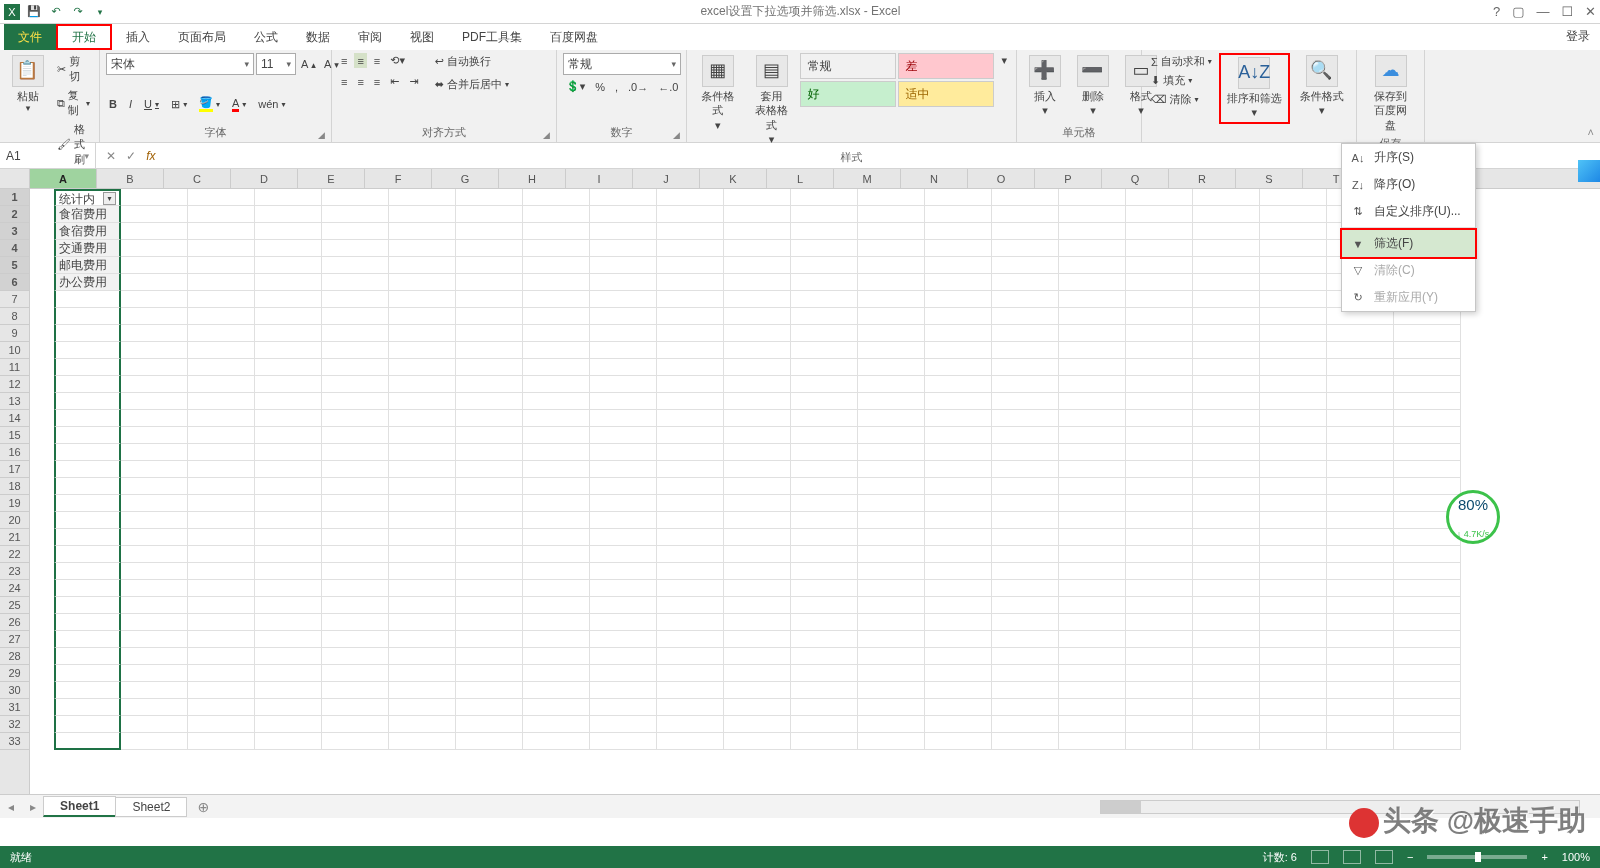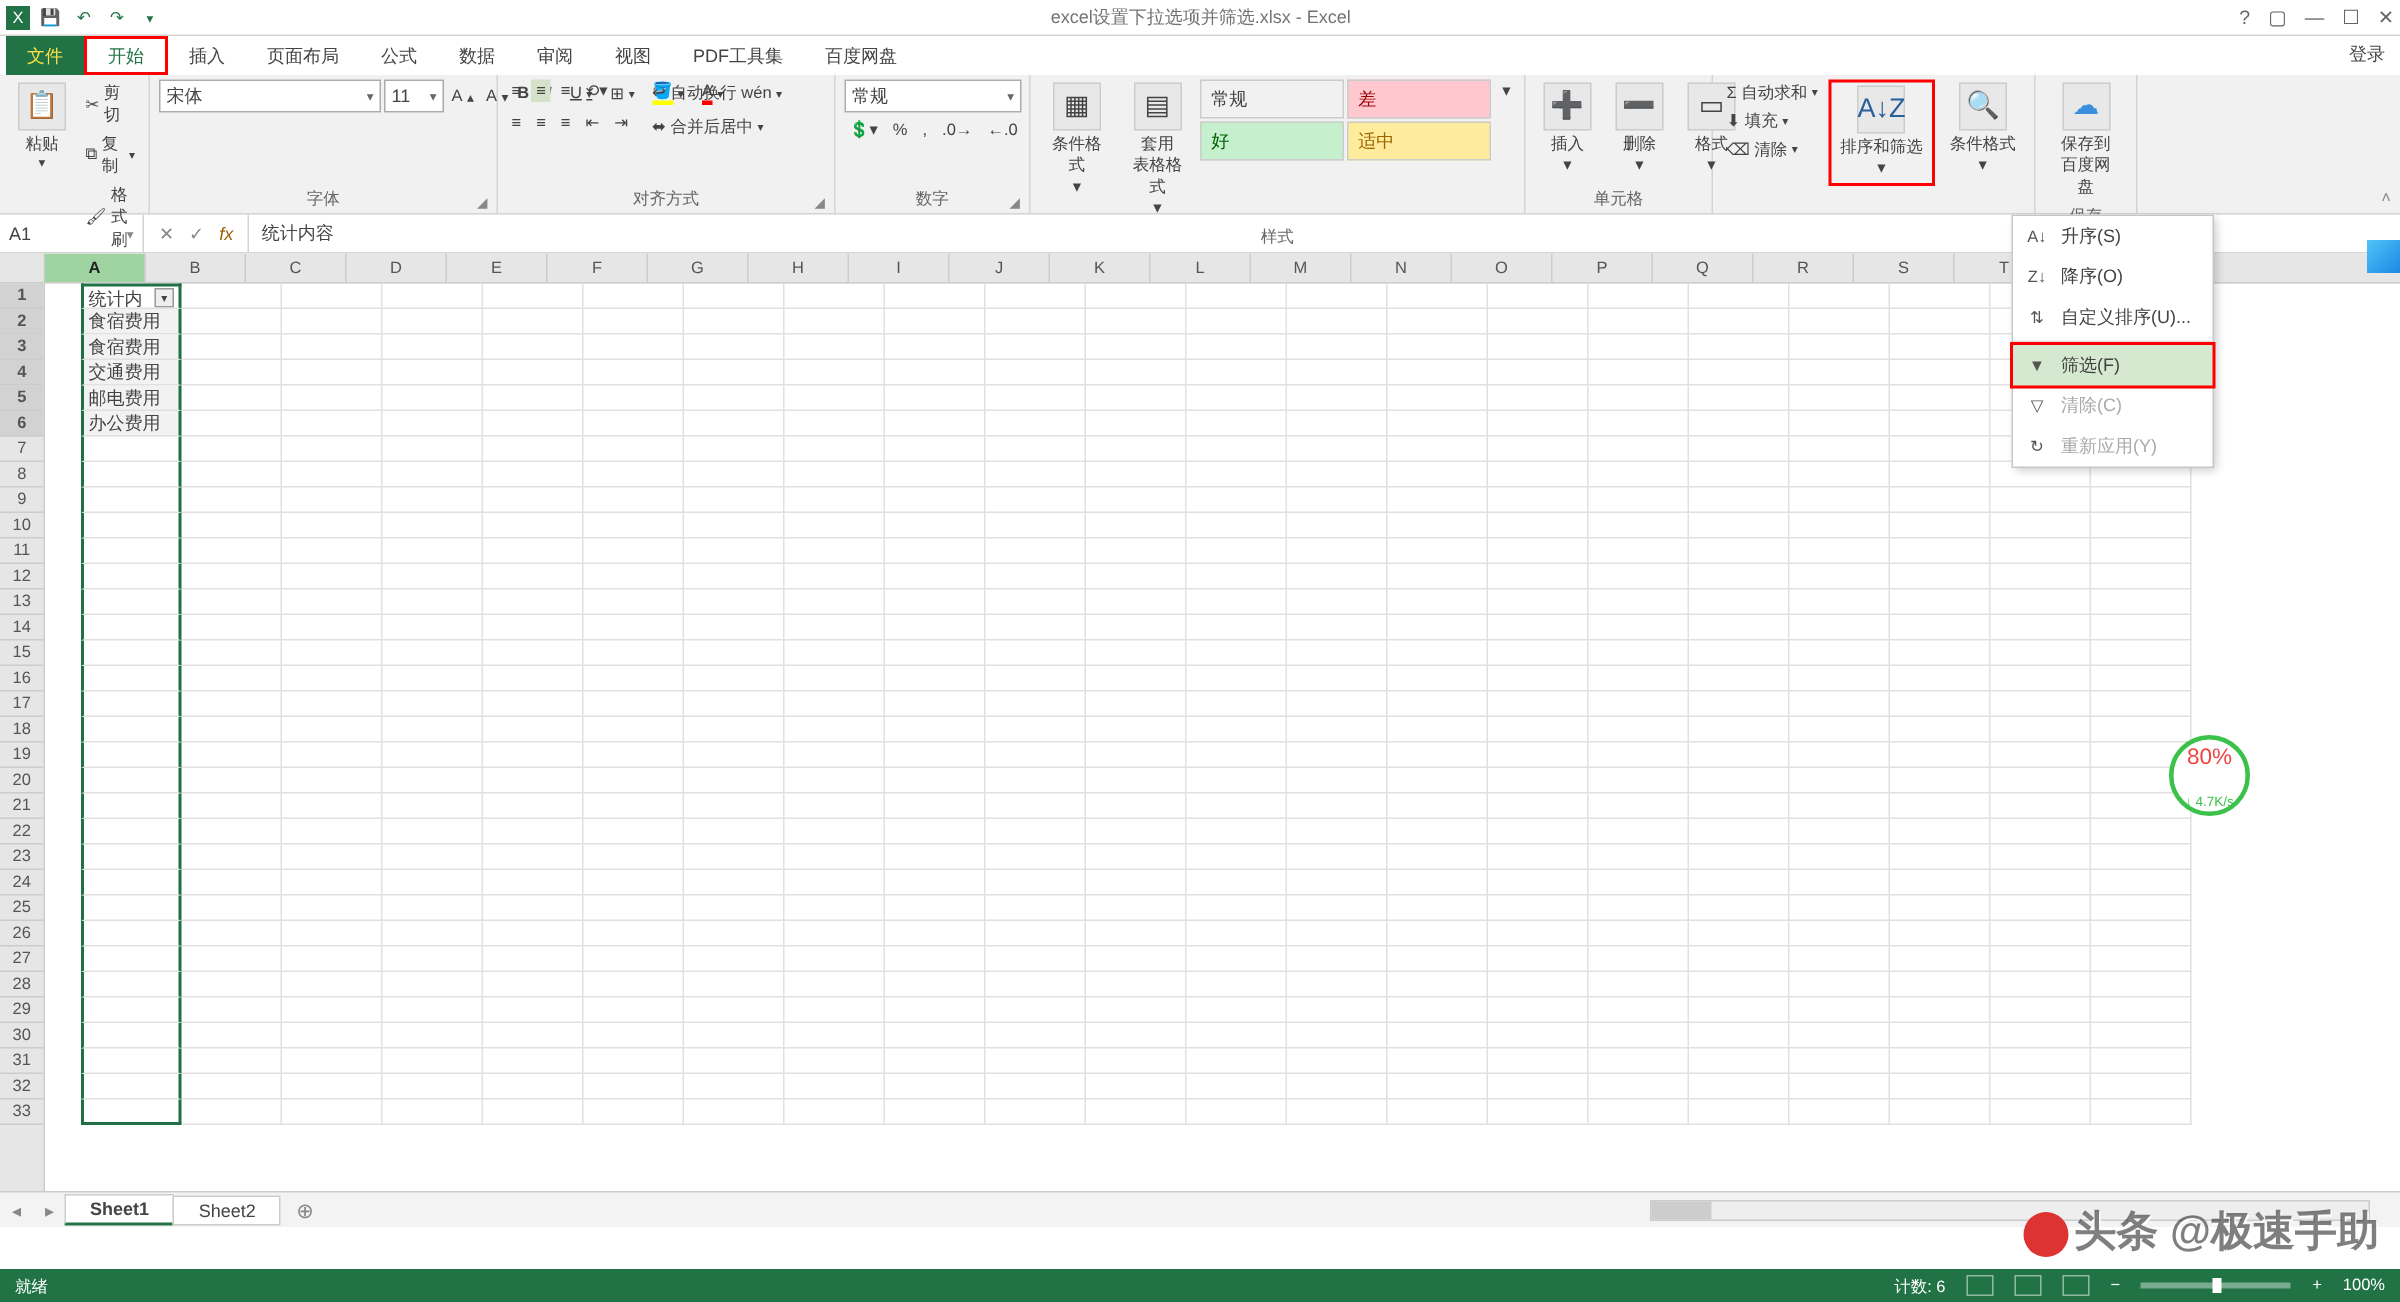--- a/index.html
+++ b/index.html
@@ -66,21 +66,21 @@
 .sheet-tabs .add { padding: 0 10px; color: #888; font-size: 14px; }
 .sheet-tabs .hscroll { flex: 1; display: flex; justify-content: flex-end; padding-right: 20px;}
 .sheet-tabs .hscroll .track { width: 480px; height: 14px; border: 1px solid #ccc; background: #eee; position: relative; }
 .sheet-tabs .hscroll .thumb { position: absolute; left: 0; width: 40px; height: 12px; background: #cdcdcd; }
 .statusbar { height: 22px; position:absolute; bottom:0; left:0; right:0; background: #217346; color: #fff; display: flex; align-items: center; padding: 0 10px; font-size: 11px; }
 .statusbar .right { margin-left: auto; display: flex; align-items: center; gap: 14px; }
 .statusbar .viewbtn { width: 18px; height: 14px; border: 1px solid rgba(255,255,255,0.5); }
 .zoom-slider { width: 100px; height: 4px; background: rgba(255,255,255,0.4); position: relative; }
 .zoom-slider .zthumb { position: absolute; left: 48px; top: -3px; width: 6px; height: 10px; background: #fff; }
 .badge-80 { position: absolute; right: 100px; top: 490px; width: 54px; height: 54px; border: 3px solid #3cc24a; border-radius: 50%; display: flex; flex-direction: column; align-items: center; justify-content: center; background: #fff; z-index: 50; }
-.badge-80 .pct { font-size: 15px; color: #ef4444; }
+.badge-80 .pct { font-size: 15px; color: #0c4a6e; }
 .badge-80 .spd { font-size: 9px; color: #3cc24a; margin-top: 16px; }
 .watermark { position: absolute; right: 14px; bottom: 28px; font-size: 28px; color: rgba(0,0,0,0.5); font-weight: bold; z-index: 60; text-shadow: 1px 1px 0 #fff; }
 .watermark .av { display:inline-block; width:30px; height:30px; border-radius:50%; background:#d33; vertical-align:middle; margin-right:4px;}
 .side-tab { position: absolute; right: 0; top: 160px; width: 22px; height: 22px; background: linear-gradient(135deg,#4fc3f7,#1e88e5); z-index: 40; }
 .collapse-ribbon { position: absolute; right: 6px; bottom: 4px; font-size: 11px; color: #888; }
 </style>
 </head>
 <body>
 
 <div class="titlebar">
@@ -137,21 +137,21 @@
         <div class="btn-sm">
             <span>🖌</span>
             <span>格式刷</span>
           </div>
       </div>
     </div>
     <div class="group-label"><span>剪贴板</span><span class="dlg">◢</span></div>
   </div>
 
   <div class="group" style="width:232px;">
-    <div class="group-body" style="flex-direction:row;gap:0;width:100%;">
+    <div class="group-body" style="flex-direction:column;gap:20px;width:100%;">
       <div style="display:flex;gap:2px;">
         <div class="combo" style="width:148px;">
             <span>宋体</span>
             <span class="arrow">▾</span>
           </div>
         <div class="combo" style="width:40px;">
             <span>11</span>
             <span class="arrow">▾</span>
           </div>
         <div class="btn-sm">A<sup>▴</sup></div>
@@ -331,21 +331,20 @@
 <div class="namebox-row">
   <div class="namebox">
       <span>A1</span>
       <span class="arrow">▾</span>
     </div>
   <div class="fx-btns">
     <span>✕</span>
     <span>✓</span>
     <span class="fx">fx</span>
   </div>
-  <div class="formula-bar">统计内容</div>
 </div>
 
 <div class="grid-area">
   <div class="rownums" id="rownums">
       <div class="rh"></div>
       <div class="rn sel">1</div>
       <div class="rn sel">2</div>
       <div class="rn sel">3</div>
       <div class="rn sel">4</div>
       <div class="rn sel">5</div>

